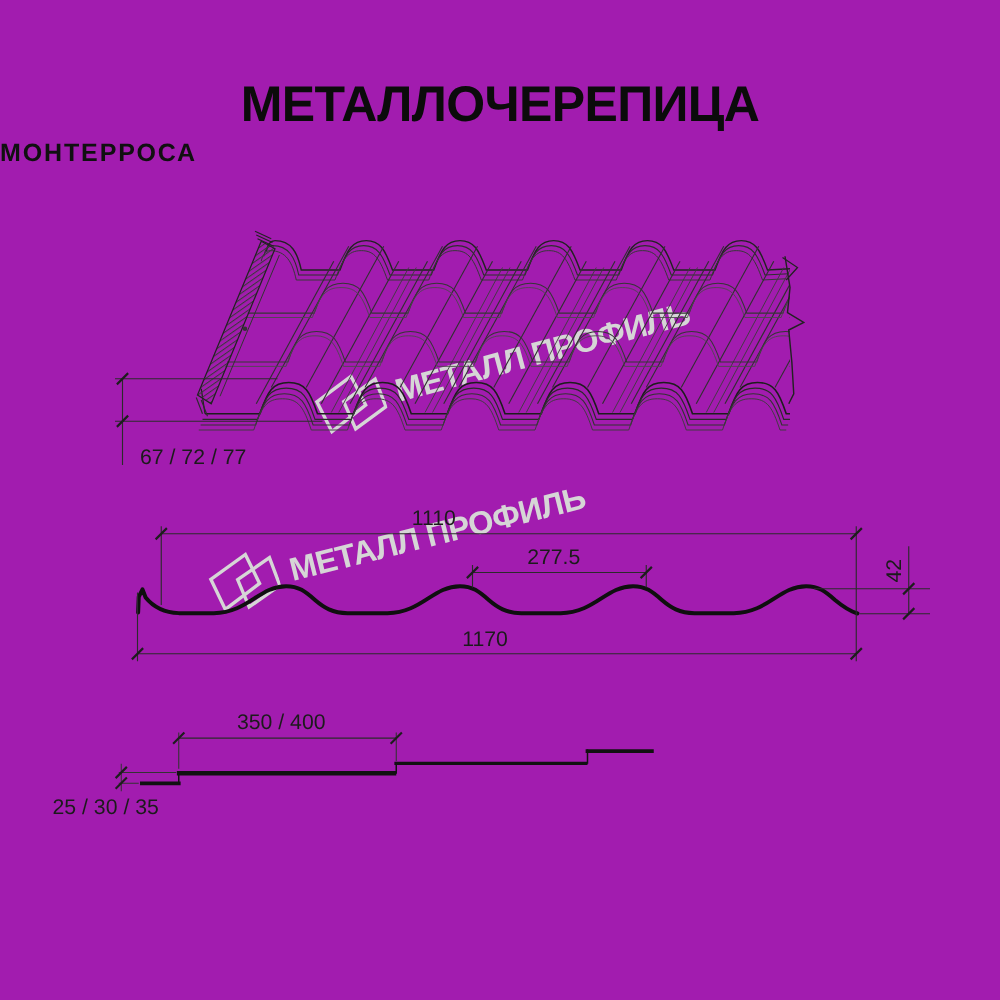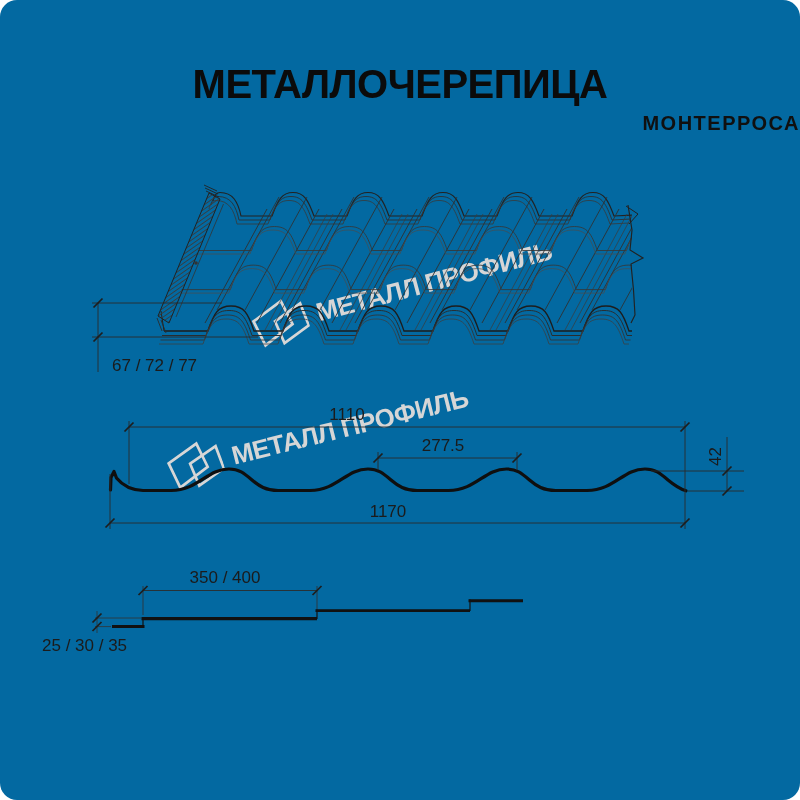--- a/index.html
+++ b/index.html
@@ -1,20 +1,20 @@
 <!DOCTYPE html>
 <html><head>
 <meta charset="utf-8">
 <style>
   html,body{margin:0;padding:0;background:#ffffff;}
-  .page{position:relative;width:800px;height:800px;background:#0369a1;overflow:hidden;
-        font-family:"Liberation Sans",sans-serif;border-radius:17px;}
+  .page{position:relative;width:800px;height:800px;background:#a21caf;overflow:hidden;
+        font-family:"Liberation Sans",sans-serif;}
   .title{position:absolute;top:62px;left:0;width:100%;margin:0;text-align:center;
          font-size:40px;font-weight:bold;letter-spacing:-0.5px;color:#0b0b0b;}
-  .subtitle{position:absolute;top:112px;left:0;width:100%;text-align:right;
+  .subtitle{position:absolute;top:112px;left:0;width:100%;text-align:left;
             font-size:20px;font-weight:bold;letter-spacing:1.5px;color:#101010;}
   .watermark{position:absolute;display:flex;align-items:center;gap:10px;
              color:#d6d6d6;font-size:26px;font-weight:bold;letter-spacing:-0.5px;
              white-space:nowrap;transform-origin:left center;user-select:none;}
   .wm1{left:253px;top:306px;transform:rotate(-15deg);}
   .wm2{left:168px;top:448px;transform:rotate(-14deg);}
   .wm-logo{width:56px;height:48px;flex:0 0 auto;}
   #drawing{position:absolute;left:0;top:0;}
   #drawing text{font-family:"Liberation Sans",sans-serif;fill:#1b1b1b;font-size:17px;}
 </style>

